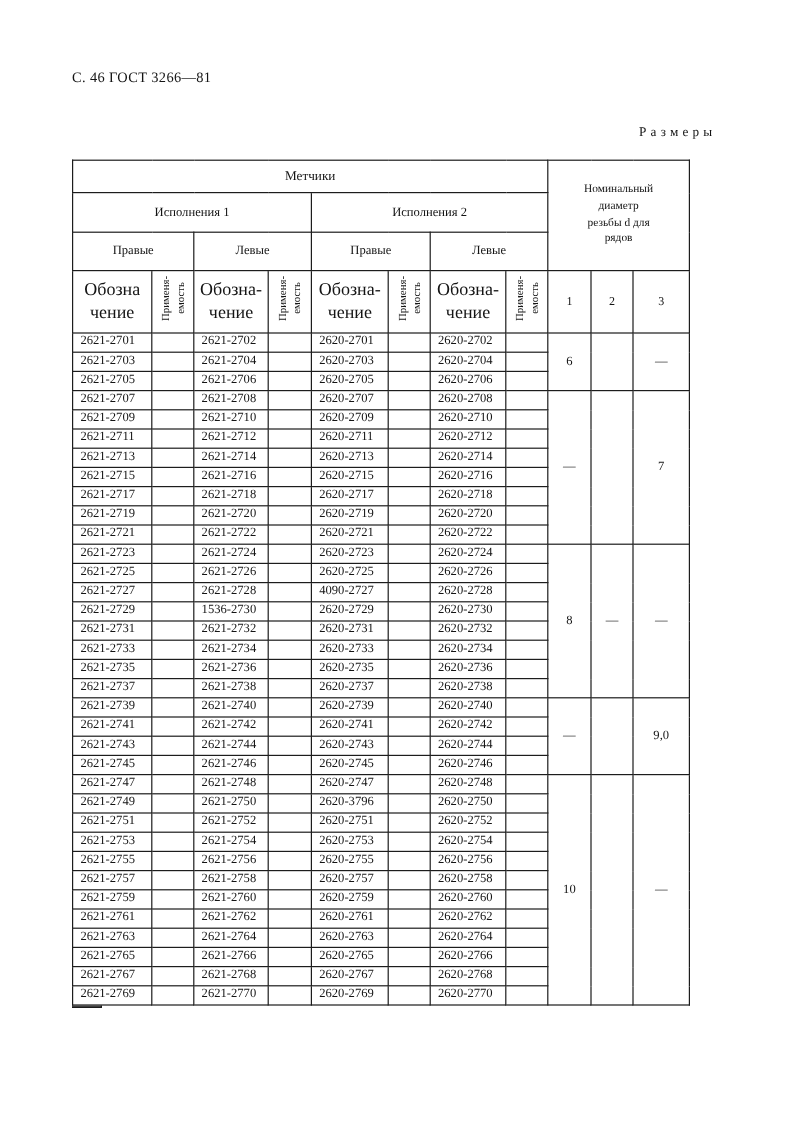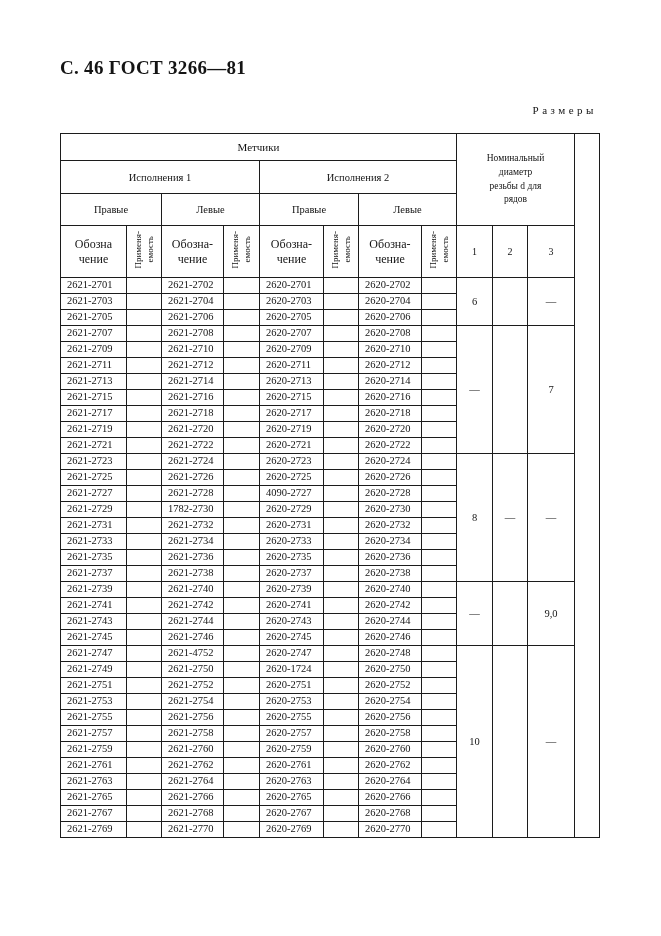--- a/index.html
+++ b/index.html
@@ -6,43 +6,43 @@
   body {
     width: 661px; height: 936px;
     background: #ffffff;
     color: #141414;
     font-family: "Liberation Serif", "DejaVu Serif", serif;
     position: relative;
     overflow: hidden;
   }
   .doc-header {
     position: absolute; left: 60px; top: 57px;
-    font-size: 19px; font-weight: bold; letter-spacing: 0.3px;
+    font-size: 12px; font-weight: normal; letter-spacing: 0.3px;
   }
   .sizes-label {
     position: absolute; right: 64px; top: 104px;
     font-size: 11px; letter-spacing: 3.5px; margin-left: 11px;
   }
-  .table-wrap { position: absolute; left: 60px; top: 133px; display: flex; }
+  .table-wrap { position: absolute; left: 60px; top: 133px; display: flex; flex-direction: column; }
   table.main { border-collapse: collapse; table-layout: fixed; border: 1.5px solid #1c1c1c; }
   .gutter { width: 25px; box-sizing: border-box; border: 1.5px solid #1c1c1c; border-left: none; }
   th, td {
     border: 1px solid #1c1c1c;
     font-weight: normal; padding: 0;
     text-align: center; vertical-align: middle;
     box-sizing: border-box; overflow: hidden;
   }
   tr.h1 th { height: 27px; }
   tr.h2 th { height: 33px; }
   tr.h3 th { height: 32px; }
   tr.h4 th { height: 52px; }
   .title { font-size: 11px; }
   .exec { font-size: 10.5px; }
   .hand { font-size: 10.5px; }
-  .desig { font-size: 12px; line-height: 1.25; white-space: pre-line; }
+  .desig { font-size: 15px; line-height: 1.25; white-space: pre-line; }
   .diahead { font-size: 9.5px; line-height: 1.45; white-space: pre-line; padding: 0 20px; }
   .rownum { font-size: 10px; }
   .vert {
     display: inline-block;
     writing-mode: vertical-rl;
     transform: rotate(180deg);
     font-size: 9px; line-height: 1.35;
     white-space: pre-line;
   }
   td.des {
@@ -258,21 +258,21 @@
           <td class="des">2621-2728</td>
           <td class="app"></td>
           <td class="des">4090-2727</td>
           <td class="app"></td>
           <td class="des">2620-2728</td>
           <td class="app"></td>
         </tr>
         <tr>
           <td class="des">2621-2729</td>
           <td class="app"></td>
-          <td class="des">1782-2730</td>
+          <td class="des">1536-2730</td>
           <td class="app"></td>
           <td class="des">2620-2729</td>
           <td class="app"></td>
           <td class="des">2620-2730</td>
           <td class="app"></td>
         </tr>
         <tr>
           <td class="des">2621-2731</td>
           <td class="app"></td>
           <td class="des">2621-2732</td>
@@ -351,36 +351,36 @@
           <td class="des">2621-2746</td>
           <td class="app"></td>
           <td class="des">2620-2745</td>
           <td class="app"></td>
           <td class="des">2620-2746</td>
           <td class="app"></td>
         </tr>
         <tr class="group-start">
           <td class="des">2621-2747</td>
           <td class="app"></td>
-          <td class="des">2621-4752</td>
+          <td class="des">2621-2748</td>
           <td class="app"></td>
           <td class="des">2620-2747</td>
           <td class="app"></td>
           <td class="des">2620-2748</td>
           <td class="app"></td>
           <td class="dia" rowspan="12">10</td>
           <td class="dia" rowspan="12"></td>
           <td class="dia" rowspan="12">—</td>
         </tr>
         <tr>
           <td class="des">2621-2749</td>
           <td class="app"></td>
           <td class="des">2621-2750</td>
           <td class="app"></td>
-          <td class="des">2620-1724</td>
+          <td class="des">2620-3796</td>
           <td class="app"></td>
           <td class="des">2620-2750</td>
           <td class="app"></td>
         </tr>
         <tr>
           <td class="des">2621-2751</td>
           <td class="app"></td>
           <td class="des">2621-2752</td>
           <td class="app"></td>
           <td class="des">2620-2751</td>

